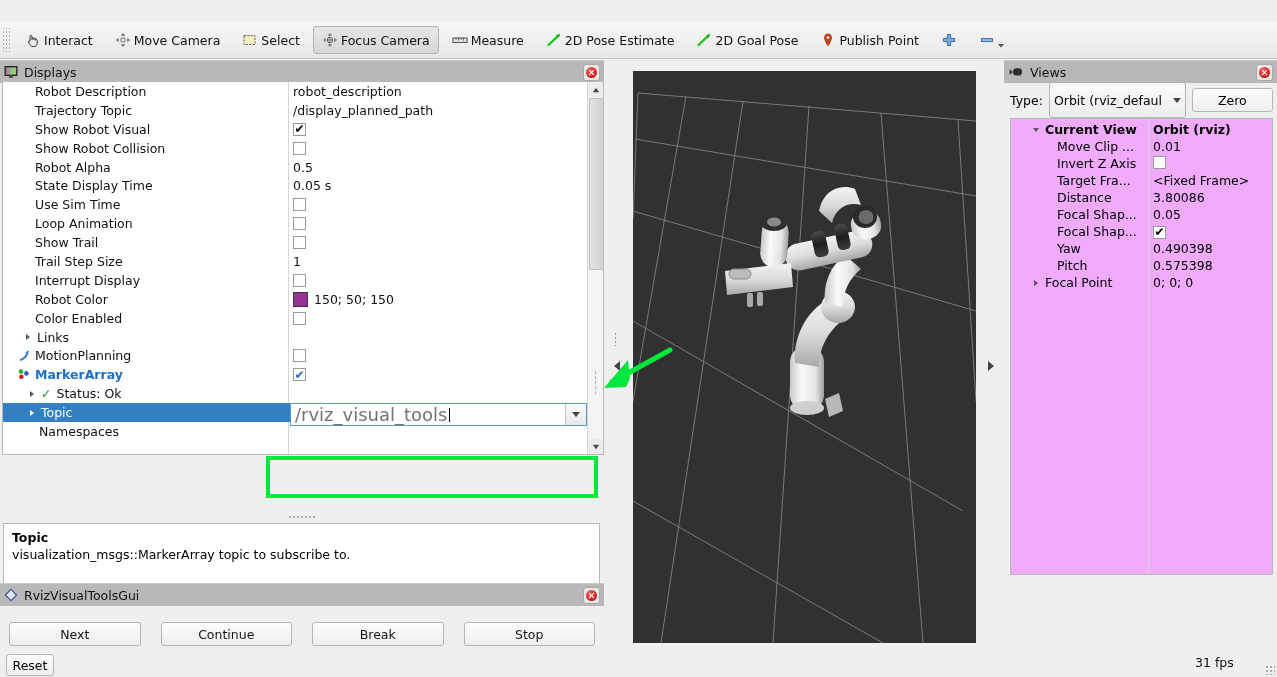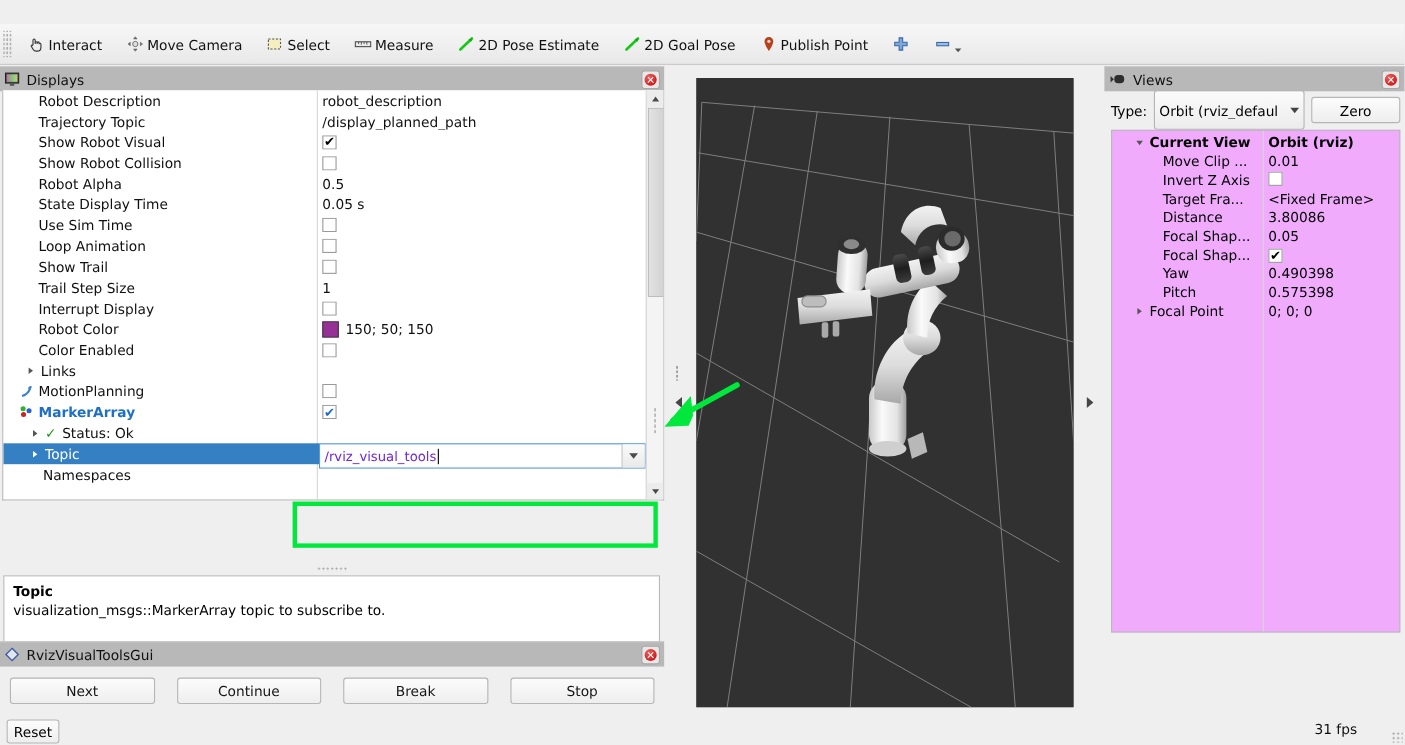--- a/index.html
+++ b/index.html
@@ -153,21 +153,21 @@
     background-size: 3px 5px;
   }
 
   
   .topic-editor {
     position: absolute; left: 287px; top: 0; width: 297px; height: 23px;
     background: #fff; border: 1px solid #5b9bd5;
     display: flex; align-items: center; box-sizing: border-box;
   }
   .topic-editor .tval-text {
-    flex: 1; padding-left: 4px; font-size: 12px; color: #6d28d9;
+    flex: 1; padding-left: 4px; font-size: 18px; color: #737373;
     display: flex; align-items: center;
   }
   .caret {
     display: inline-block; width: 1px; height: 14px; background: #000;
     margin-left: 1px;
   }
   .combo-arrow {
     width: 20px; height: 21px; flex: none;
     background: linear-gradient(#fafafa,#e9e9e9);
     border-left: 1px solid #c3c3c3;
@@ -211,21 +211,21 @@
   }
   .qbtn.disabled { color: #a4a4a4; }
 
   
   #rvt-panel {
     position: absolute; left: 0; top: 583px; width: 604px; height: 94px;
     background: #efefef;
   }
   #rvt-buttons {
     position: absolute; left: 9px; top: 33px; width: 586px; height: 36px;
-    display: flex; gap: 20px;
+    display: flex; gap: 20px; align-items: center;
   }
   #reset-btn {
     position: absolute; left: 6px; top: 654px; width: 48px; height: 22px;
     box-sizing: border-box;
     background: linear-gradient(#fcfcfc,#eeeeee);
     border: 1px solid #b6b6b6; border-radius: 3px;
     font-size: 12.5px; display: flex; align-items: center;
     justify-content: center; cursor: default;
   }
 
@@ -352,20 +352,30 @@
 
     <div class="tb-btn">
       <span class="tb-icon">
         <svg width="16" height="16" viewBox="0 0 16 16">
             <rect x="2" y="3.5" width="11" height="9" fill="#f5efc0" stroke="#555" stroke-width="1" stroke-dasharray="2,1.4"></rect>
           </svg>
       </span>
       <span>Select</span>
     </div>
 
+    <div class="tb-btn checked">
+      <span class="tb-icon">
+        <svg width="16" height="16" viewBox="0 0 16 16">
+            <path d="M8 1.4 9.6 3.4H6.4zM8 14.6 6.4 12.6h3.2zM1.4 8 3.4 6.4v3.2zM14.6 8l-2 1.6V6.4z" fill="#888" stroke="#555" stroke-width=".5"></path>
+            <circle cx="8" cy="8" r="2.6" fill="#cfcfcf" stroke="#555" stroke-width="1"></circle>
+            <circle cx="8" cy="8" r=".9" fill="#555"></circle>
+          </svg>
+      </span>
+      <span>Focus Camera</span>
+    </div>
 
     <div class="tb-btn">
       <span class="tb-icon">
         <svg width="16" height="16" viewBox="0 0 16 16">
             <rect x="1" y="6" width="14" height="4.4" fill="#e9e9e9" stroke="#4a4a4a" stroke-width="1"></rect>
             <path d="M4 6v2M6.5 6v2.6M9 6v2M11.5 6v2.6" stroke="#4a4a4a" stroke-width=".8"></path>
           </svg>
       </span>
       <span>Measure</span>
     </div>

